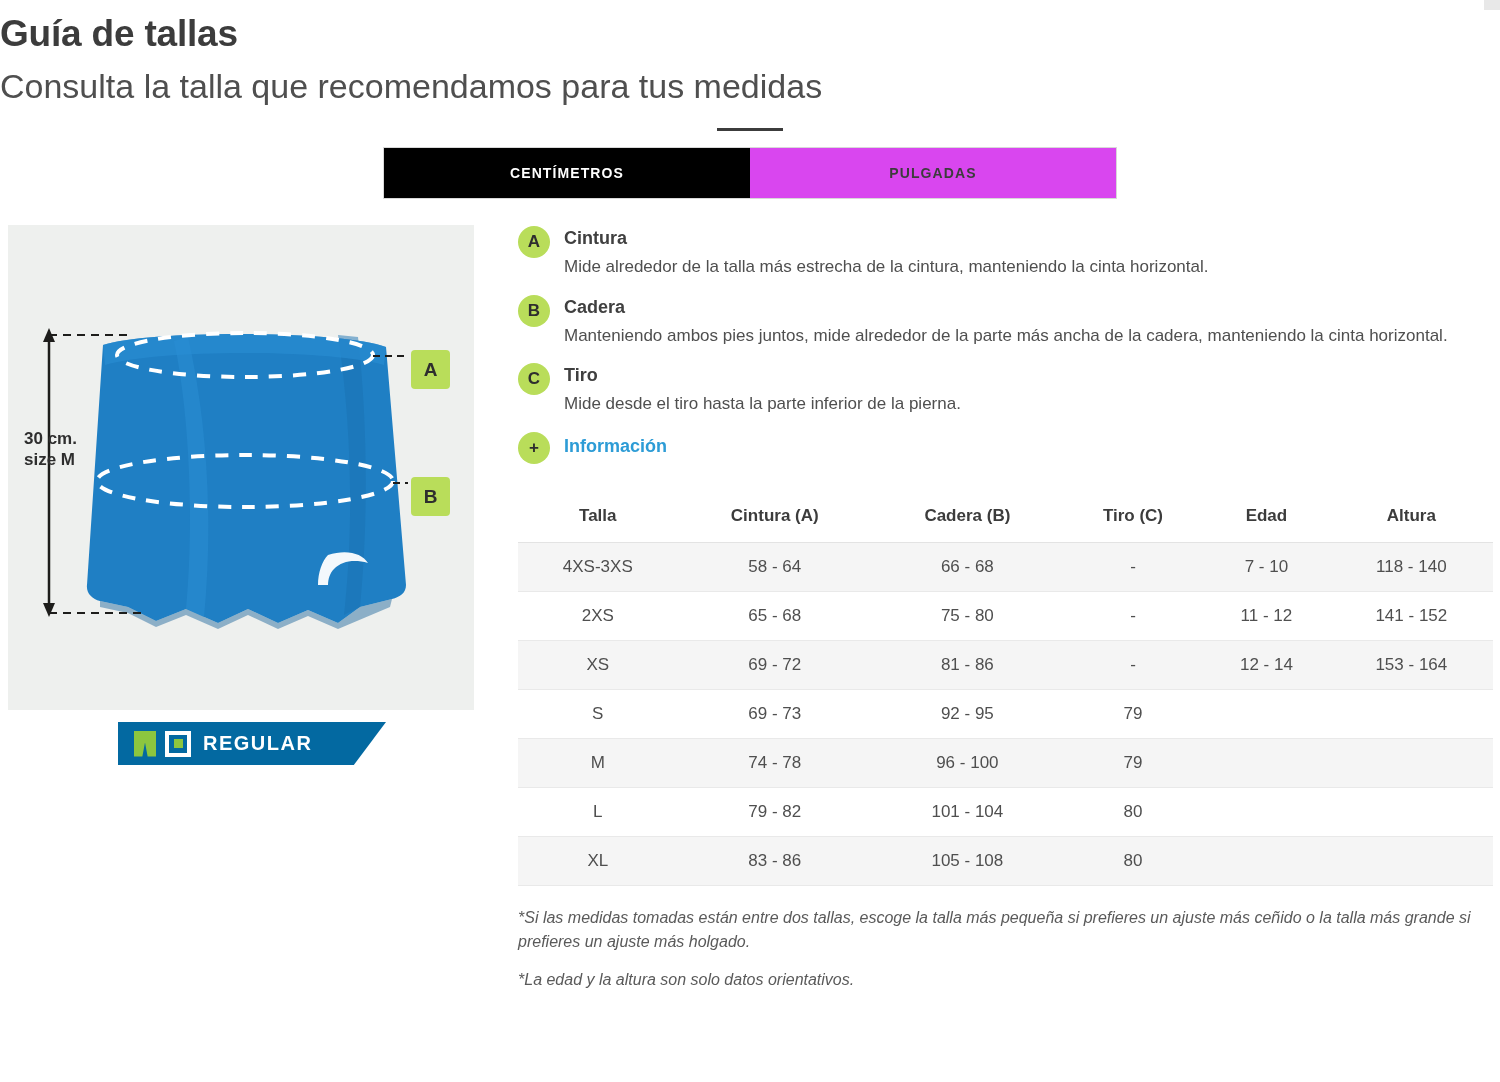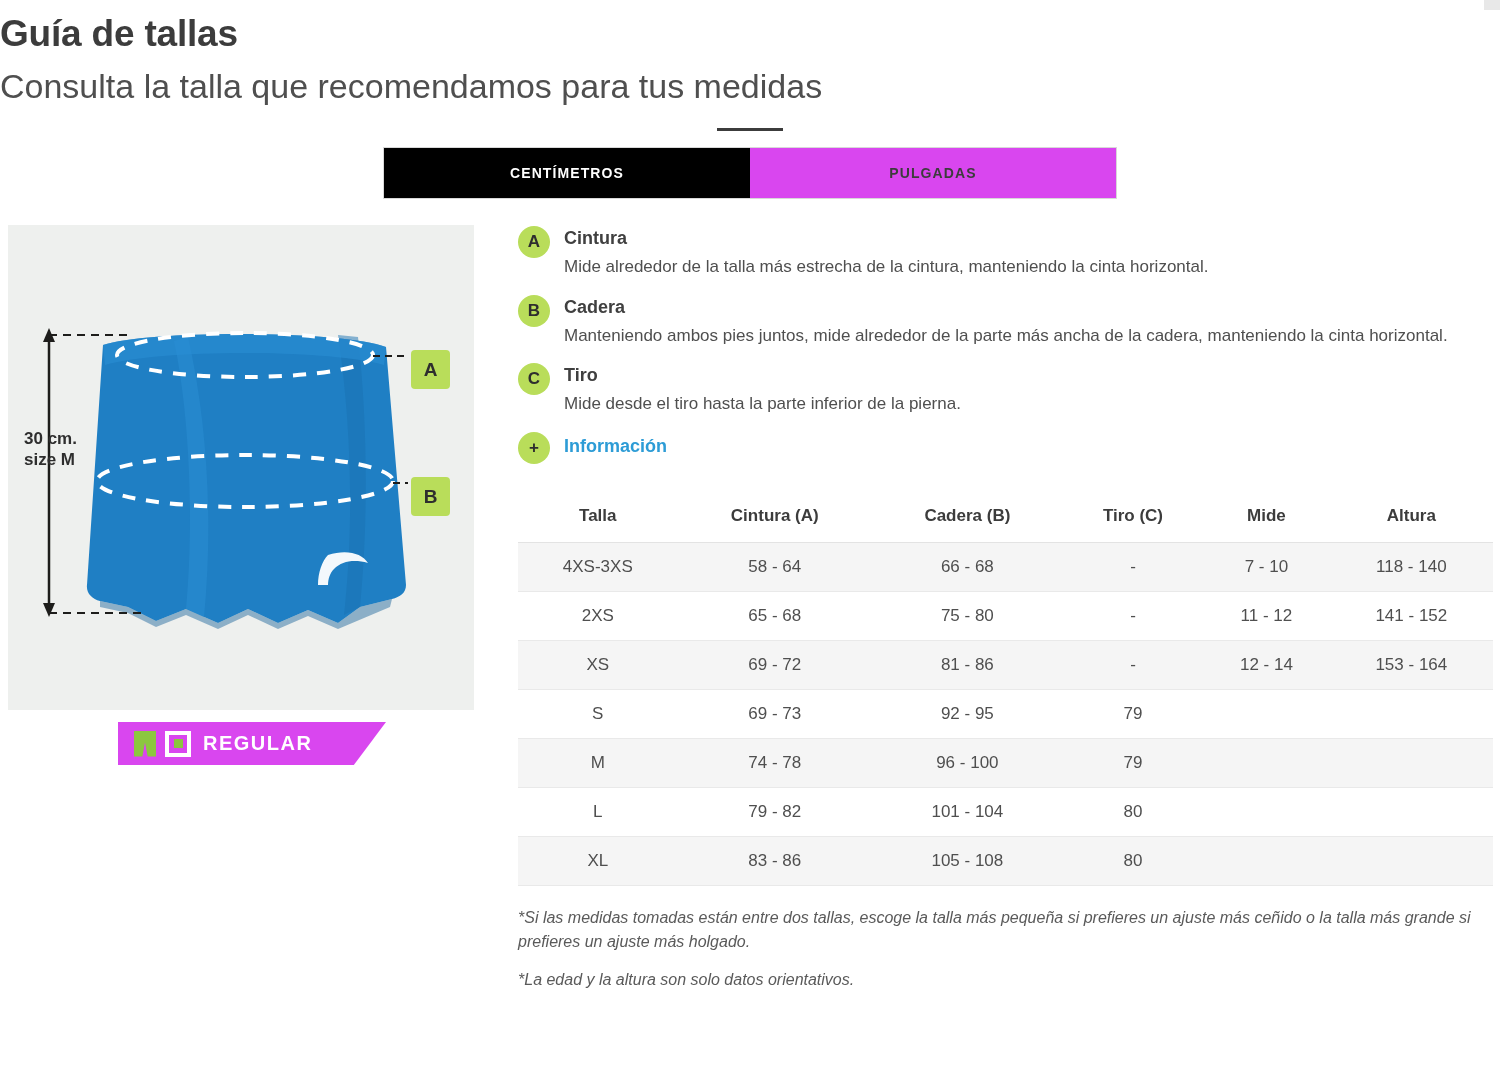--- a/index.html
+++ b/index.html
@@ -90,21 +90,21 @@
   }
   #tag-a { left: 403px; top: 125px; }
   #tag-b { left: 403px; top: 252px; }
 
   
   .regular-banner {
     position: relative;
     width: 268px;
     height: 43px;
     margin: 12px 0 0 110px;
-    background: #d946ef;
+    background: #0369a1;
     clip-path: polygon(0 0, 100% 0, 88% 100%, 0% 100%);
     display: flex; align-items: center;
   }
   .banner-icon1 {
     width: 22px; height: 26px; background: #8cc63f; margin-left: 16px;
     clip-path: polygon(0 0, 100% 0, 100% 100%, 62% 100%, 50% 46%, 38% 100%, 0 100%);
   }
   .banner-icon2 {
     width: 26px; height: 26px; border: 4px solid #ffffff; margin-left: 9px;
     display: flex; align-items: center; justify-content: center;
@@ -294,21 +294,21 @@
       </div>
 
       <div class="table-wrap">
         <table>
           <thead>
             <tr>
               <th>Talla</th>
               <th>Cintura (A)</th>
               <th>Cadera (B)</th>
               <th>Tiro (C)</th>
-              <th>Mide</th>
+              <th>Edad</th>
               <th>Altura</th>
             </tr>
           </thead>
           <tbody>
             <tr>
               <td>4XS-3XS</td>
               <td>58 - 64</td>
               <td>66 - 68</td>
               <td>-</td>
               <td>7 - 10</td>

